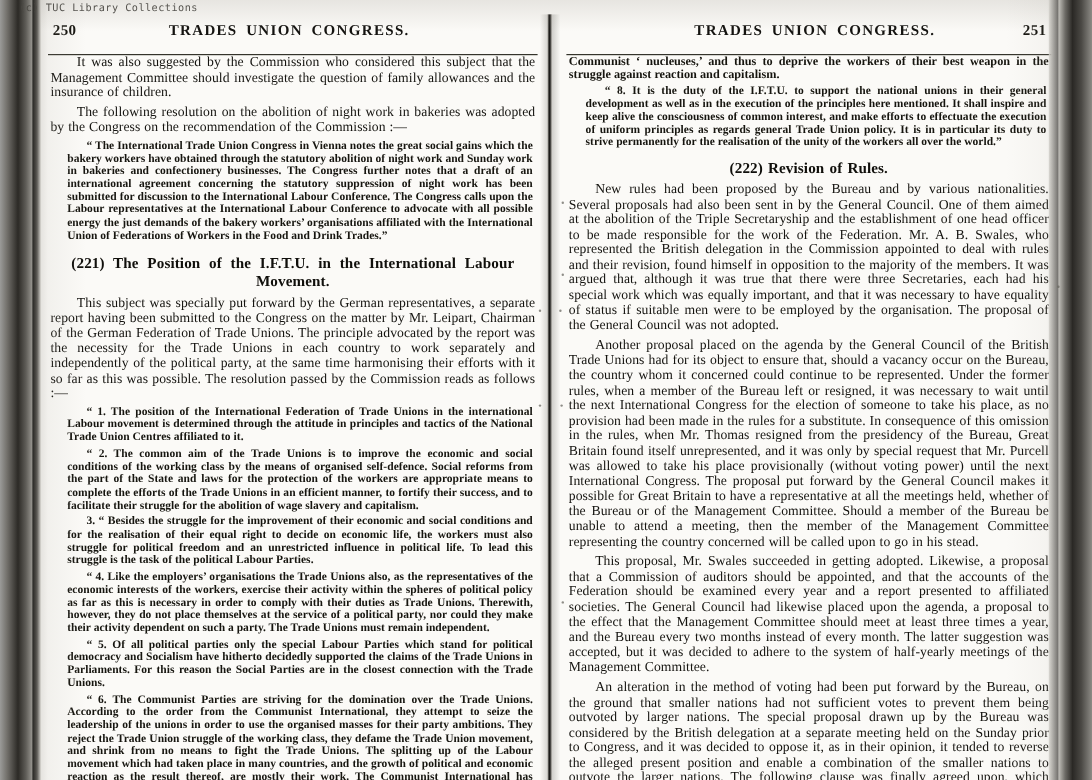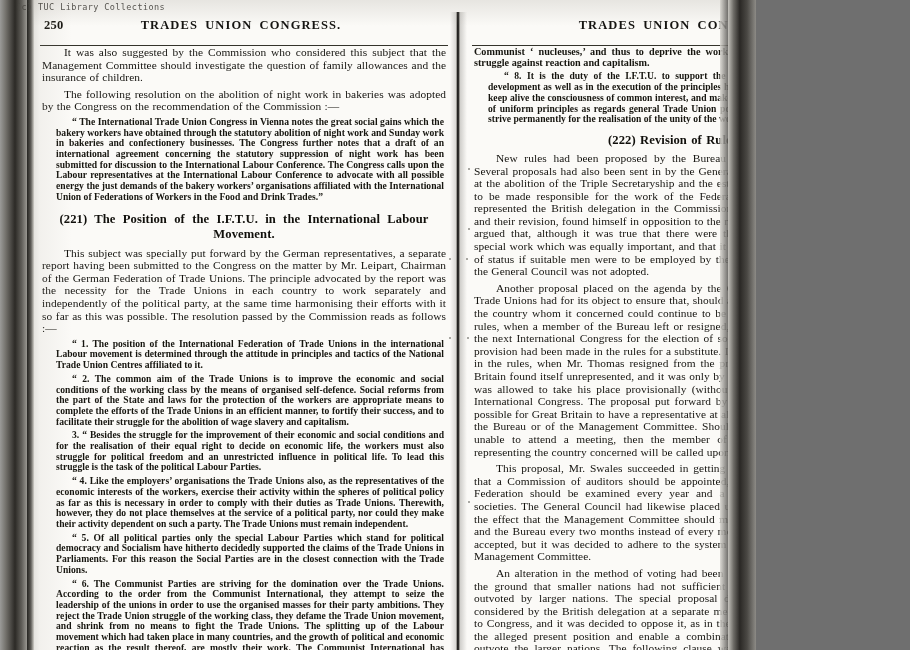--- a/index.html
+++ b/index.html
@@ -5,21 +5,21 @@
   html, body {
     margin: 0;
     padding: 0;
     background: #6f6f6f;
   }
   body {
     font-family: "Liberation Serif", serif;
   }
   #page {
     position: relative;
-    width: 756px;
+    width: 910px;
     height: 650px;
     overflow: hidden;
     background: #bef264;
   }
   
   .paper {
     position: absolute;
     left: 26px;
     top: 0px;
     width: 862px;

